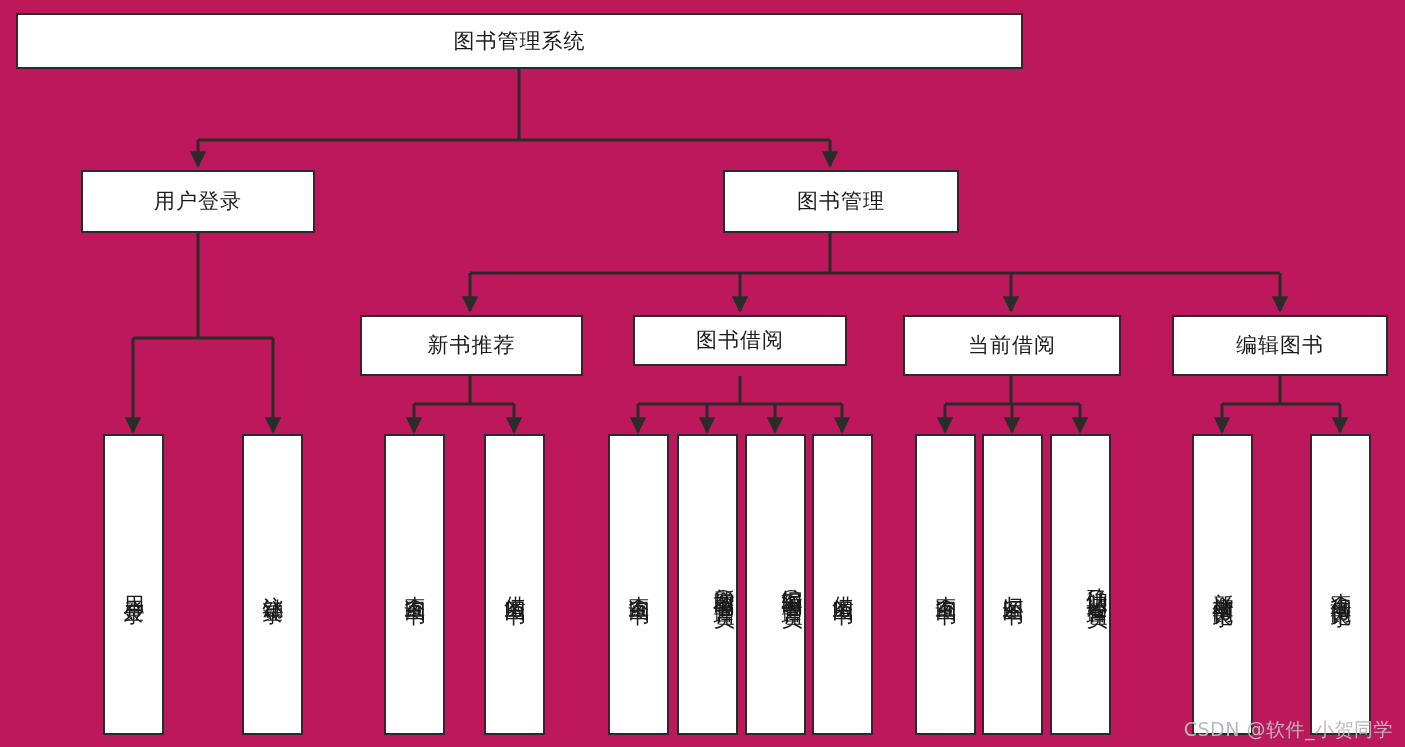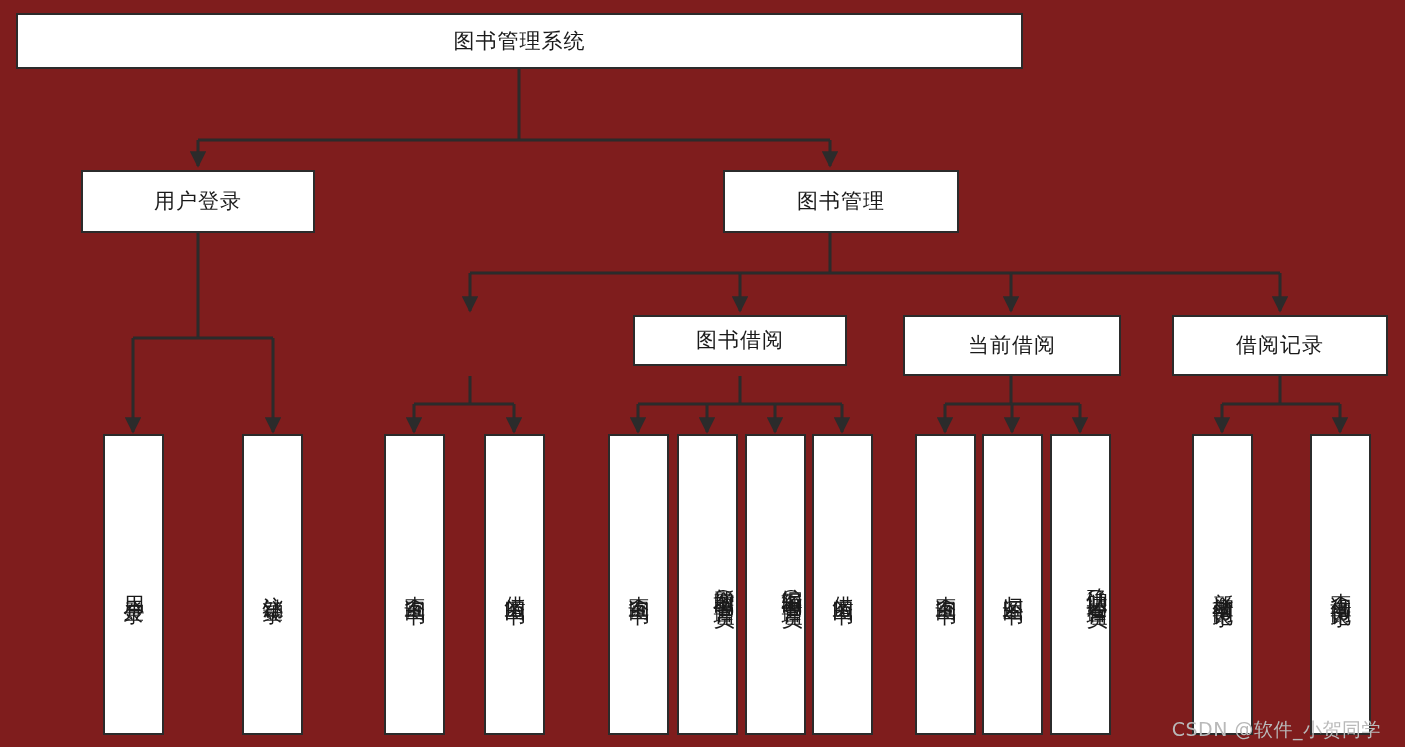--- a/index.html
+++ b/index.html
@@ -7,21 +7,21 @@
     padding: 0;
     background: #ffffff;
   }
   body {
     font-family: "DejaVu Sans", "Liberation Sans", sans-serif;
   }
   #canvas {
     position: relative;
     width: 1405px;
     height: 747px;
-    background: #7f1d1d;
+    background: #be185d;
     overflow: hidden;
   }
   #edges {
     position: absolute;
     left: 0;
     top: 0;
     width: 1405px;
     height: 747px;
   }
   .node {
@@ -53,21 +53,21 @@
     padding-top: 6px;
     padding-bottom: 6px;
     align-items: flex-start;
     justify-content: center;
   }
   .node-v.v-mid {
     align-items: center;
   }
   .watermark {
     position: absolute;
-    right: 24px;
+    right: 12px;
     bottom: 4px;
     font-size: 19px;
     color: #b9b9b9;
     z-index: 5;
     white-space: nowrap;
     letter-spacing: 0.5px;
   }
 </style>
 </head>
 <body>
@@ -124,26 +124,27 @@
       <path d="M 1340 404 L 1340 432" marker-end="url(#arrow)"></path>
     </g>
   </svg>
 
   <div class="node node-root" style="left:16px; top:13px; width:1007px; height:56px;">图书管理系统</div>
 
   <div class="node node-h" style="left:81px; top:170px; width:234px; height:63px;">用户登录</div>
 
   <div class="node node-h" style="left:711px; top:170px; width:236px; height:63px;margin-left:12px;">图书管理</div>
 
+  <div class="node node-h" style="left:360px; top:315px; width:223px; height:61px;">新书推荐</div>
 
   <div class="node node-h" style="left:633px; top:315px; width:214px; height:51px;">图书借阅</div>
 
   <div class="node node-h" style="left:903px; top:315px; width:218px; height:61px;">当前借阅</div>
 
-  <div class="node node-h" style="left:1172px; top:315px; width:216px; height:61px;">借阅记录</div>
+  <div class="node node-h" style="left:1172px; top:315px; width:216px; height:61px;">编辑图书</div>
 
   <div class="node node-v v-mid" style="left:103px; top:434px; width:61px; height:301px;">用户登录</div>
 
   <div class="node node-v v-mid" style="left:242px; top:434px; width:61px; height:301px;">注销登录</div>
 
   <div class="node node-v v-mid" style="left:384px; top:434px; width:61px; height:301px;">查询图书</div>
 
   <div class="node node-v v-mid" style="left:484px; top:434px; width:61px; height:301px;">借阅图书</div>
 
   <div class="node node-v v-mid" style="left:608px; top:434px; width:61px; height:301px;">查询图书</div>

